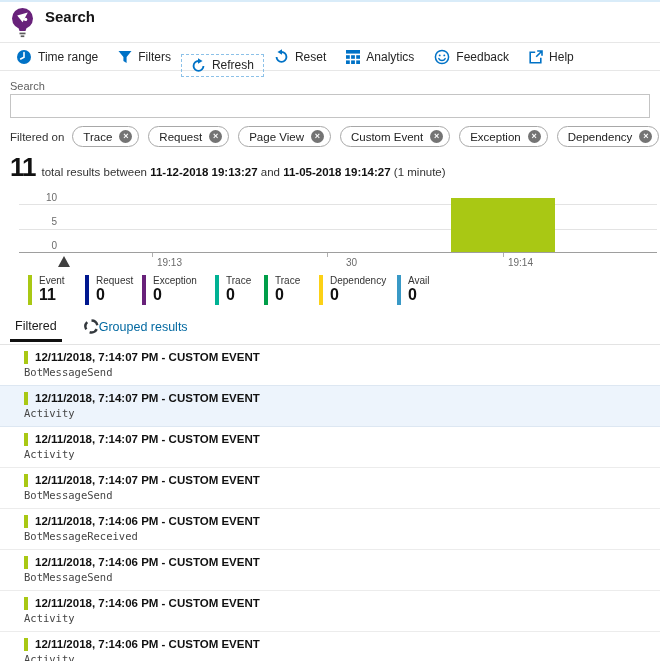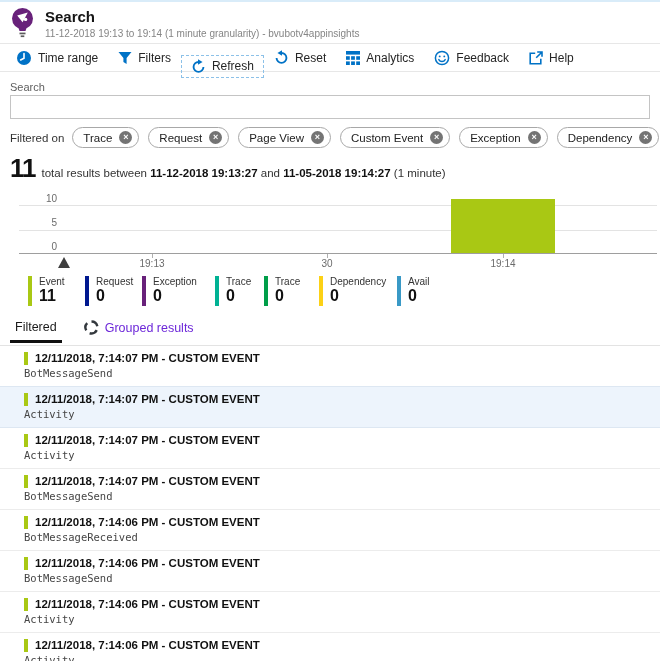--- a/index.html
+++ b/index.html
@@ -42,39 +42,39 @@
   .sum-text { font-size:11.5px; color:#333; }
   .sum-text b { color:#111; }
   
   .chart-wrap { position:relative; height:82px; margin-top:6px; }
   .plot { position:absolute; left:19px; right:3px; top:0; height:64px; border-bottom:1px solid #9e9e9e; }
   .gl { position:absolute; left:0; right:0; height:1px; background:#e3e3e3; }
   .gl10 { top:15px; } .gl5 { top:40px; }
   .bar { position:absolute; bottom:0; left:432px; width:104px; background:#a9c814; }
   .ylab { position:absolute; width:57px; text-align:right; font-size:10px; color:#6b6b6b; }
   .ylab10 { top:3px; } .ylab5 { top:27px; } .ylab0 { top:51px; }
-  .xlab { position:absolute; top:68px; width:60px; text-align:center; font-size:10px; color:#6b6b6b; }
+  .xlab { position:absolute; top:68px; width:60px; text-align:right; font-size:10px; color:#6b6b6b; }
   .xt { position:absolute; top:64px; width:1px; height:4px; background:#b0b0b0; }
   .slider-handle { position:absolute; left:58px; top:67px; width:0; height:0; cursor:ew-resize;
                    border-left:6.5px solid transparent; border-right:6.5px solid transparent;
                    border-bottom:11px solid #3f3f3f; }
   
   .legend { display:flex; margin:4px 0 0 28px; }
   .legend-item { display:flex; gap:7px; }
   .legend-item:nth-child(1){width:57px} .legend-item:nth-child(2){width:57px}
   .legend-item:nth-child(3){width:73px} .legend-item:nth-child(4){width:49px}
   .legend-item:nth-child(5){width:55px} .legend-item:nth-child(6){width:78px}
   .legend-bar { width:4px; height:30px; flex:none; }
   .legend-label { font-size:10px; color:#333; line-height:11px; }
   .legend-value { font-size:16px; font-weight:700; color:#111; line-height:18px; }
   
   .tabs { display:flex; align-items:flex-end; margin:14px 0 0 10px; }
   .tab { font-size:12.5px; padding:0 5px 6px; cursor:pointer; }
   .tab.active { color:#1a1a1a; border-bottom:3px solid #111; }
-  .tab-grouped { display:flex; align-items:center; gap:6px; color:#6d28d9; margin-left:22px;
+  .tab-grouped { display:flex; align-items:center; color:#0369a1; margin-left:22px;
                  padding-bottom:8px; cursor:pointer; font-size:12.5px; }
   .tabs-divider { height:1px; background:#e3e3e3; margin-top:2px; }
   
   .row { padding:5px 10px 6px 24px; cursor:pointer; }
   .row + .row { border-top:1px solid #ececec; }
   .row.selected { background:#edf4fc; border-top:1px solid #dde7f2; }
   .row.selected + .row { border-top:1px solid #dde7f2; }
   .row-title { font-size:11.5px; font-weight:700; color:#111; display:flex; align-items:center;
                gap:7px; line-height:14px; }
   .marker { width:4px; height:13px; flex:none; }
@@ -93,21 +93,20 @@
       <circle cx="13.5" cy="11.5" r="10.5" fill="#68217a"></circle>
       <path d="M9.5 21 h8 l-1 3 h-6 z" fill="#68217a"></path>
       <path d="M8.2 8.6 L18.8 5.4 L13.6 15.2 Z" fill="#ffffff"></path>
       <circle cx="16.6" cy="12.4" r="1.7" fill="#ffffff"></circle>
       <rect x="10.5" y="25.6" width="6" height="1.7" fill="#5b5b5b"></rect>
       <rect x="11.7" y="28.4" width="3.6" height="1.7" fill="#5b5b5b"></rect>
     </svg>
   </span>
   <div>
     <div class="hdr-title">Search</div>
-    <div class="hdr-sub">11-12-2018 19:13 to 19:14 (1 minute granularity) - bvubotv4appinsights</div>
   </div>
 </div>
 
 <div class="divider"></div>
 
 <div class="toolbar">
   <div class="tb-item">
     <span class="tb-icon">
       <svg width="16" height="16" viewBox="0 0 16 16">
         <circle cx="8" cy="8" r="7" fill="#0072c6"></circle>

